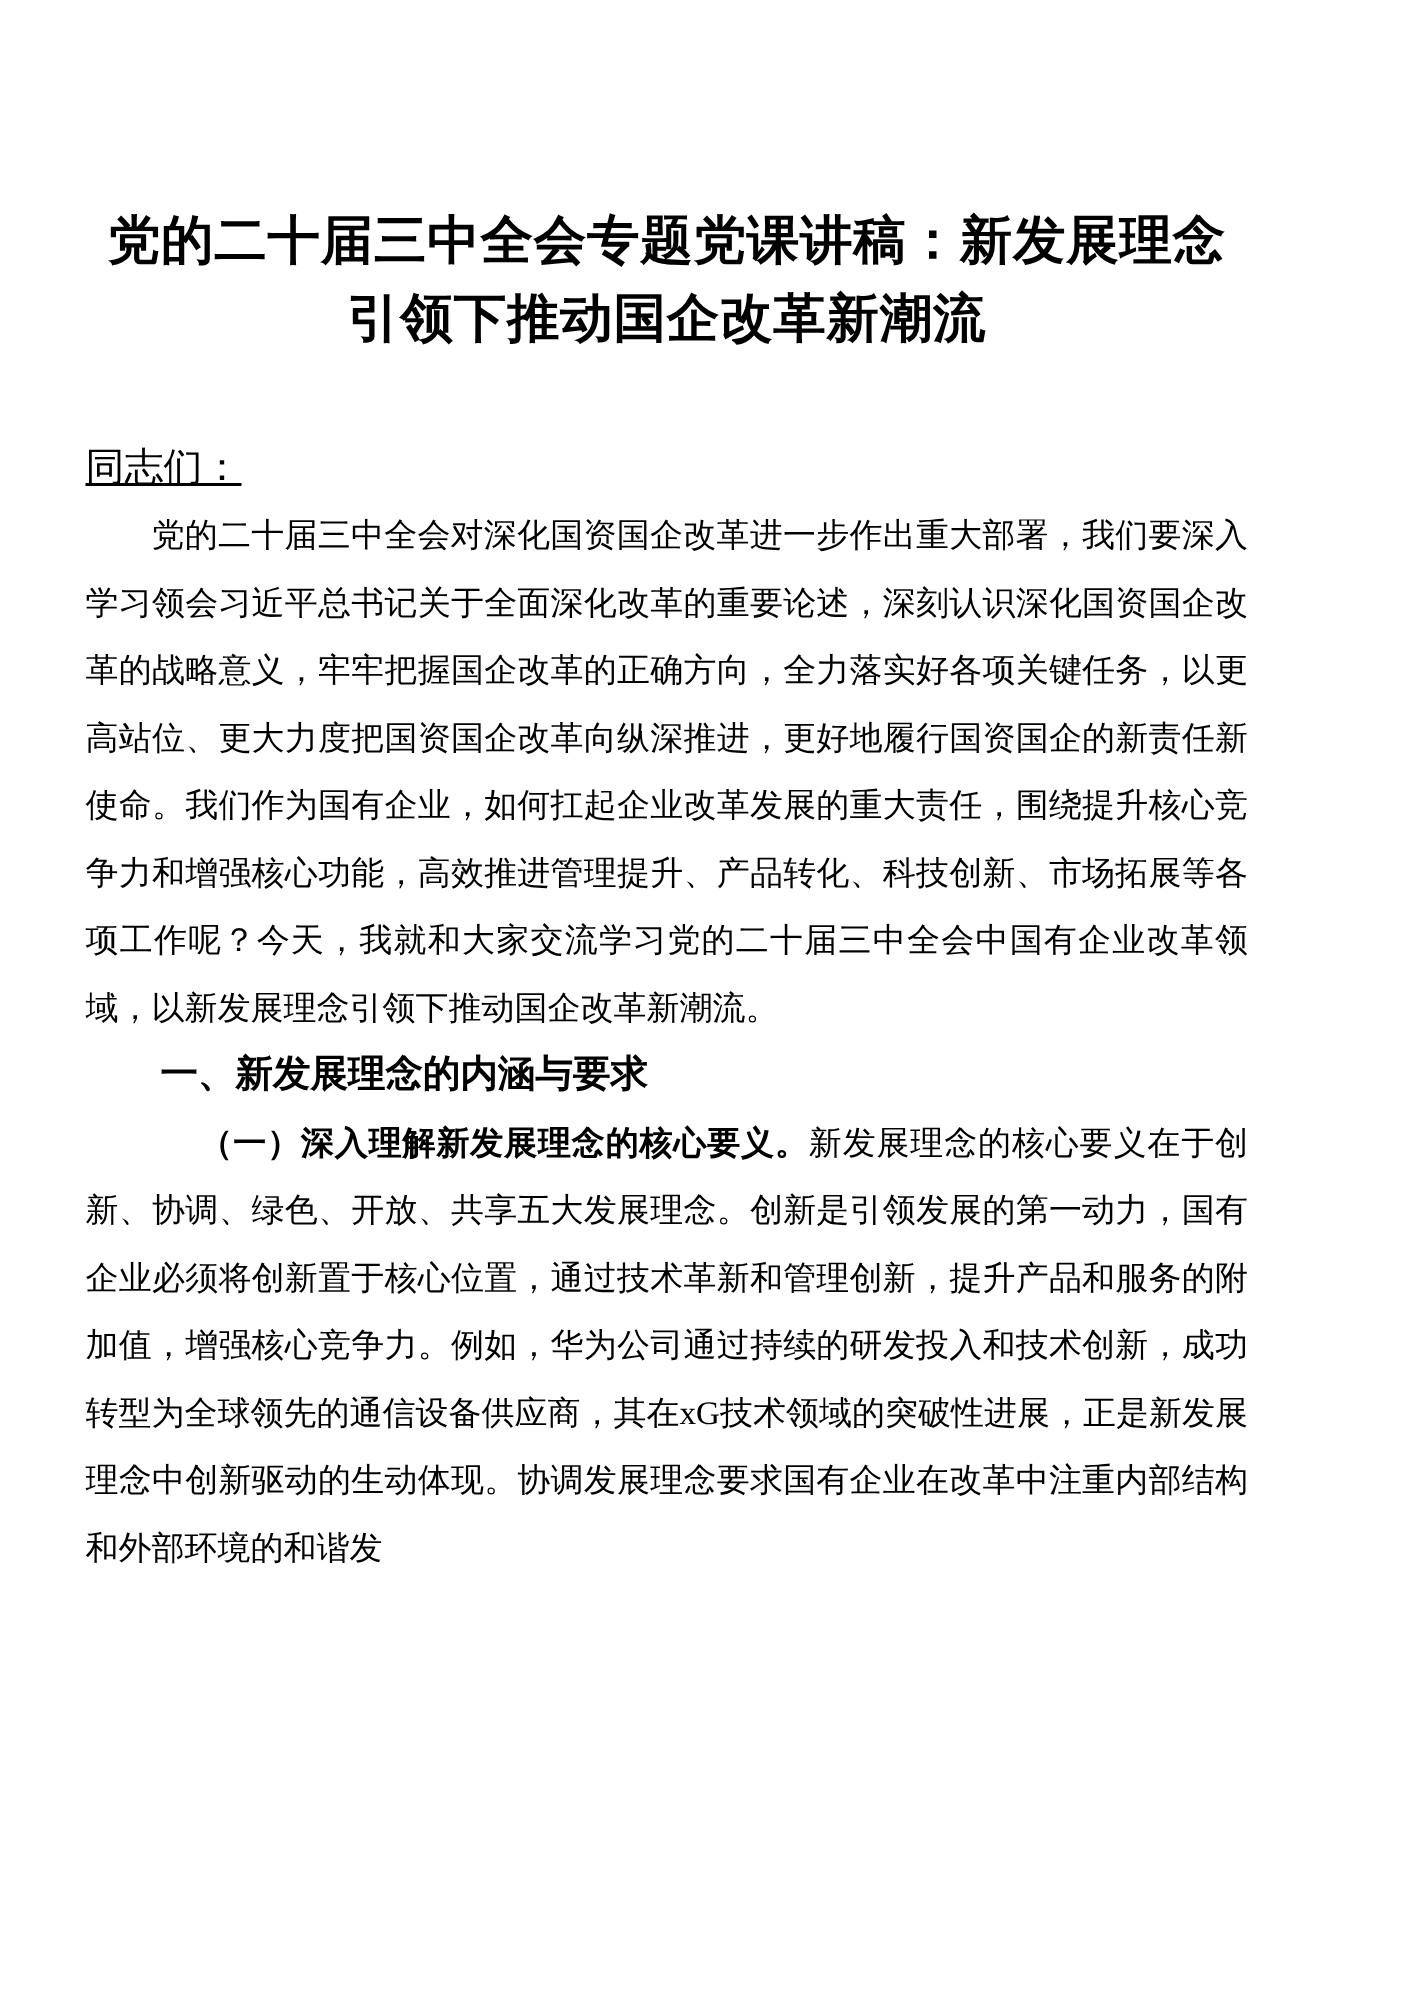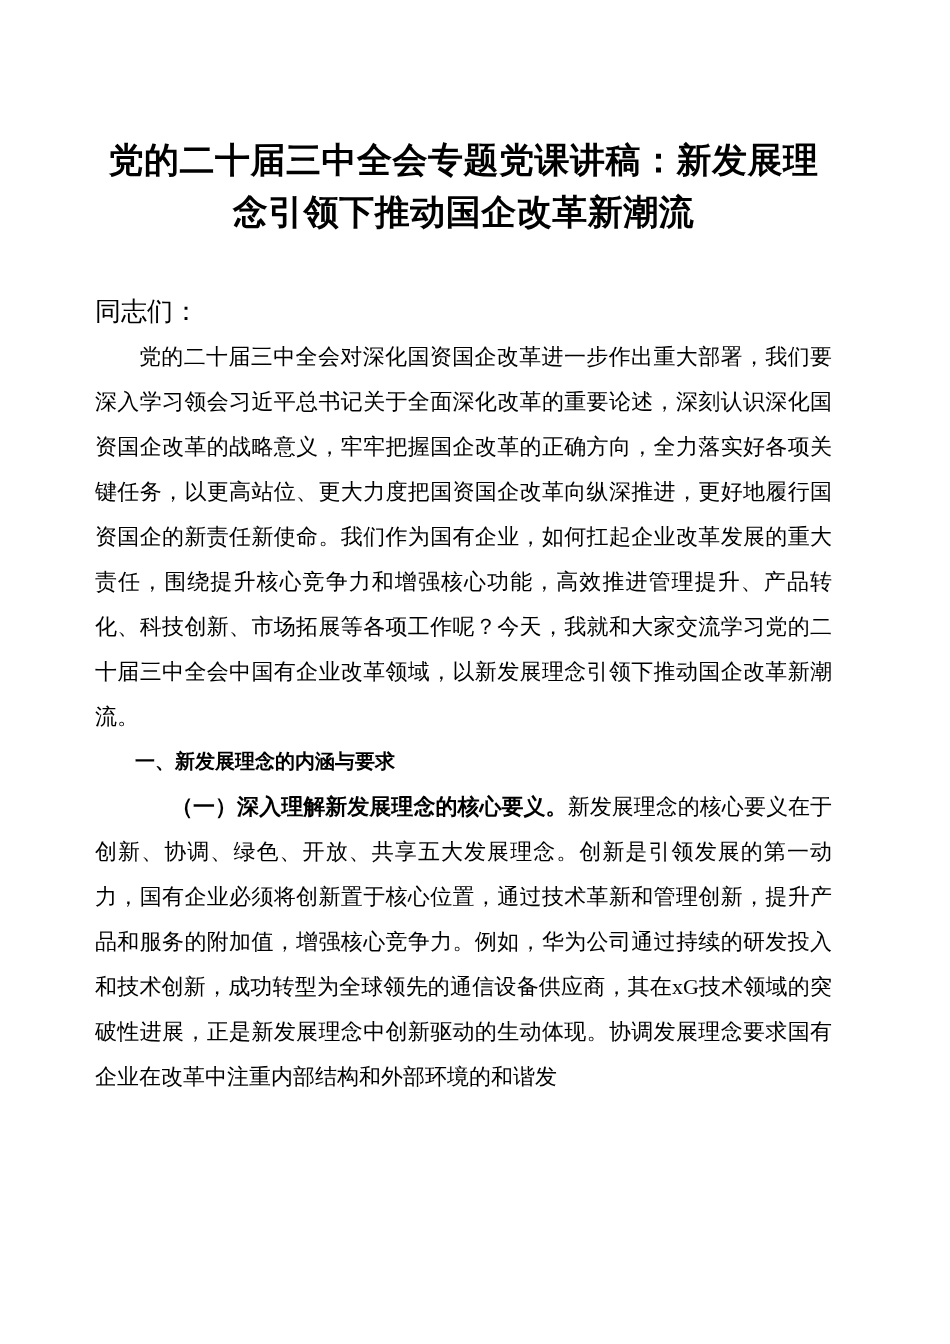--- a/index.html
+++ b/index.html
@@ -7,51 +7,52 @@
     padding: 0;
     background: #ffffff;
   }
   .page {
     position: relative;
     width: 950px;
     height: 1344px;
     margin: 0 auto;
     background: #ffffff;
     box-sizing: border-box;
-    padding: 135px 118px 30px 95px;
+    padding: 135px 118px 30px 57px;
     color: #000000;
     overflow: hidden;
   }
   .doc-title {
     font-family: "Liberation Serif", serif;
     font-size: 35px;
     font-weight: bold;
     line-height: 52px;
     text-align: center;
     margin: 0 0 50px 0;
     letter-spacing: 0.5px;
   }
   .salutation {
     font-family: "Liberation Serif", serif;
     font-size: 26px;
     line-height: 45px;
     margin: 0;
     text-align: justify;
+    text-decoration: underline;
   }
   .body-para {
     font-family: "Liberation Serif", serif;
     font-size: 22px;
     line-height: 45px;
     margin: 0;
     text-align: justify;
     text-indent: 2em;
   }
   .section-heading {
     font-family: "Liberation Sans", sans-serif;
-    font-size: 20px;
+    font-size: 25px;
     font-weight: bold;
     line-height: 45px;
     margin: 0;
     text-indent: 2em;
   }
   .lead-bold {
     font-weight: bold;
     margin-left: 32px;
   }
 </style>

